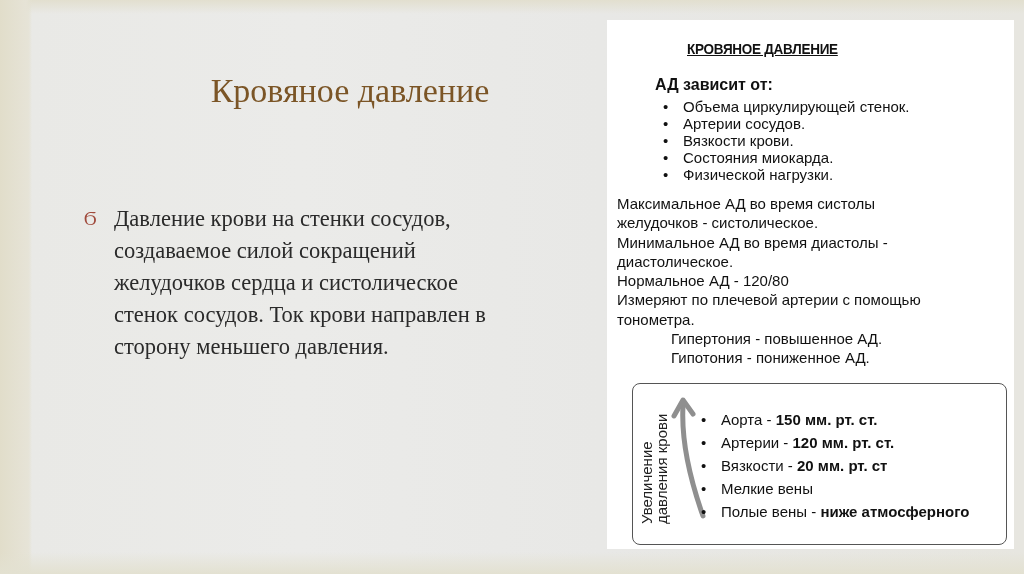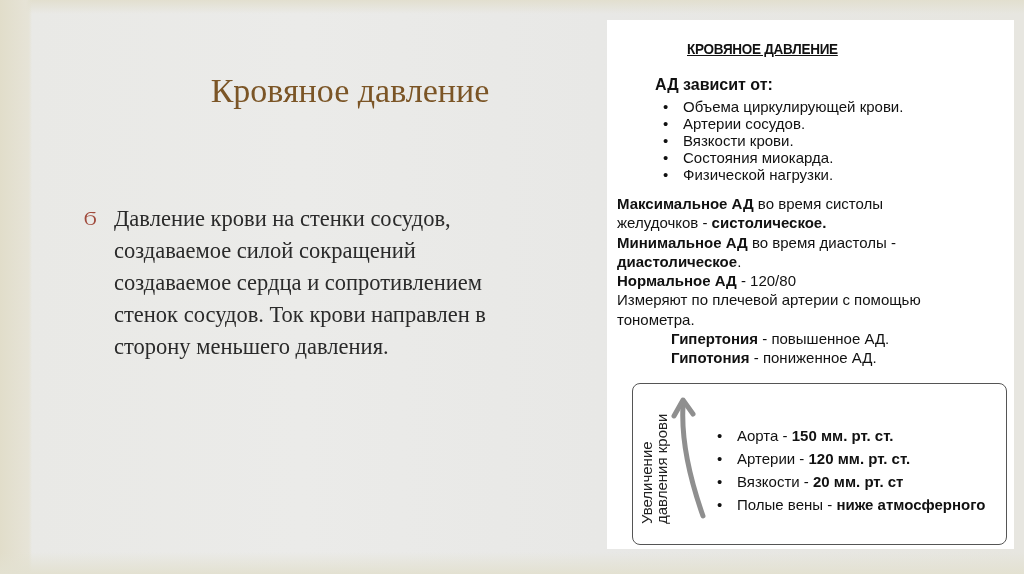--- a/index.html
+++ b/index.html
@@ -49,66 +49,66 @@
     position: absolute; left: 48px; top: 50px; font-weight: bold; font-size: 16px; margin-top: 6px;
   }
   .ig-factors {
     position: absolute; left: 56px; top: 78px; margin: 0; padding: 0; list-style: none;
     font-size: 15px; line-height: 17px;
   }
   .ig-factors li::before { content: "•"; display: inline-block; width: 20px; }
   .ig-defs {
     position: absolute; left: 10px; top: 174px; width: 390px; font-size: 15px; line-height: 19.3px;
   }
-  .ig-defs b { font-weight: bold; }
+  .ig-defs b { font-weight: normal; }
   .ig-defs .indent { padding-left: 54px; }
   .ig-box {
     position: absolute; left: 25px; top: 363px; width: 375px; height: 162px;
     border: 1.5px solid #555; border-radius: 8px; box-sizing: border-box;
   }
   .ig-vert {
     position: absolute; left: 6px; top: 140px; width: 140px;
     transform: rotate(-90deg); transform-origin: left top;
     font-size: 15px; line-height: 15px; color: #222; text-align: left;
   }
   .ig-arrow {
     position: absolute; left: 38px; top: 8px; width: 40px; height: 130px;
   }
   .ig-levels {
-    position: absolute; left: 68px; top: 24px; margin: 16px; padding: 0; list-style: none;
+    position: absolute; left: 68px; top: 24px; margin: 0; padding: 0; list-style: none;
     font-size: 15px; line-height: 23px;
   }
   .ig-levels li::before { content: "•"; display: inline-block; width: 20px; }
 </style>
 </head>
 <body>
 
 <div class="slide"></div>
 <div class="frame-top"></div>
 <div class="frame-left"></div>
 <div class="frame-bottom"></div>
 
 <div class="title">Кровяное давление</div>
 
 <div class="body-text">
   <span class="bullet-glyph">Ϭ</span>
   <div class="para">
     <div>Давление крови на стенки сосудов,</div>
     <div>создаваемое силой сокращений</div>
-    <div>создаваемое сердца и сопротивлением</div>
+    <div>желудочков сердца и систолическое</div>
     <div>стенок сосудов. Ток крови направлен в</div>
     <div>сторону меньшего давления.</div>
   </div>
 </div>
 
 <div class="infographic">
   <div class="ig-title">КРОВЯНОЕ ДАВЛЕНИЕ</div>
   <div class="ig-depends">АД зависит от:</div>
   <ul class="ig-factors">
-    <li>Объема циркулирующей крови.</li>
+    <li>Объема циркулирующей стенок.</li>
     <li>Артерии сосудов.</li>
     <li>Вязкости крови.</li>
     <li>Состояния миокарда.</li>
     <li>Физической нагрузки.</li>
   </ul>
 
   <div class="ig-defs">
     <div><b>Максимальное АД</b><span> во время систолы</span></div>
     <div><span>желудочков - </span><b>систолическое.</b></div>
     <div><b>Минимальное АД</b><span> во время диастолы -</span></div>
@@ -126,16 +126,17 @@
       <div>давления крови</div>
     </div>
     <svg class="ig-arrow" viewBox="0 0 40 130">
       <path d="M32 124 C 20 90, 10 50, 12 14" stroke="#8f8f8f" stroke-width="5" fill="none" stroke-linecap="round"></path>
       <path d="M3 24 L12 8 L22 22" stroke="#8f8f8f" stroke-width="5" fill="none" stroke-linecap="round" stroke-linejoin="round"></path>
     </svg>
     <ul class="ig-levels">
       <li><span>Аорта</span><span> - </span><b>150 мм. рт. ст.</b></li>
       <li><span>Артерии</span><span> - </span><b>120 мм. рт. ст.</b></li>
       <li><span>Вязкости</span><span> - </span><b>20 мм. рт. ст</b></li>
+      <li><span>Мелкие вены</span><span></span><b></b></li>
       <li><span>Полые вены</span><span> - </span><b>ниже атмосферного</b></li>
     </ul>
   </div>
 </div>
 
 </body></html>

